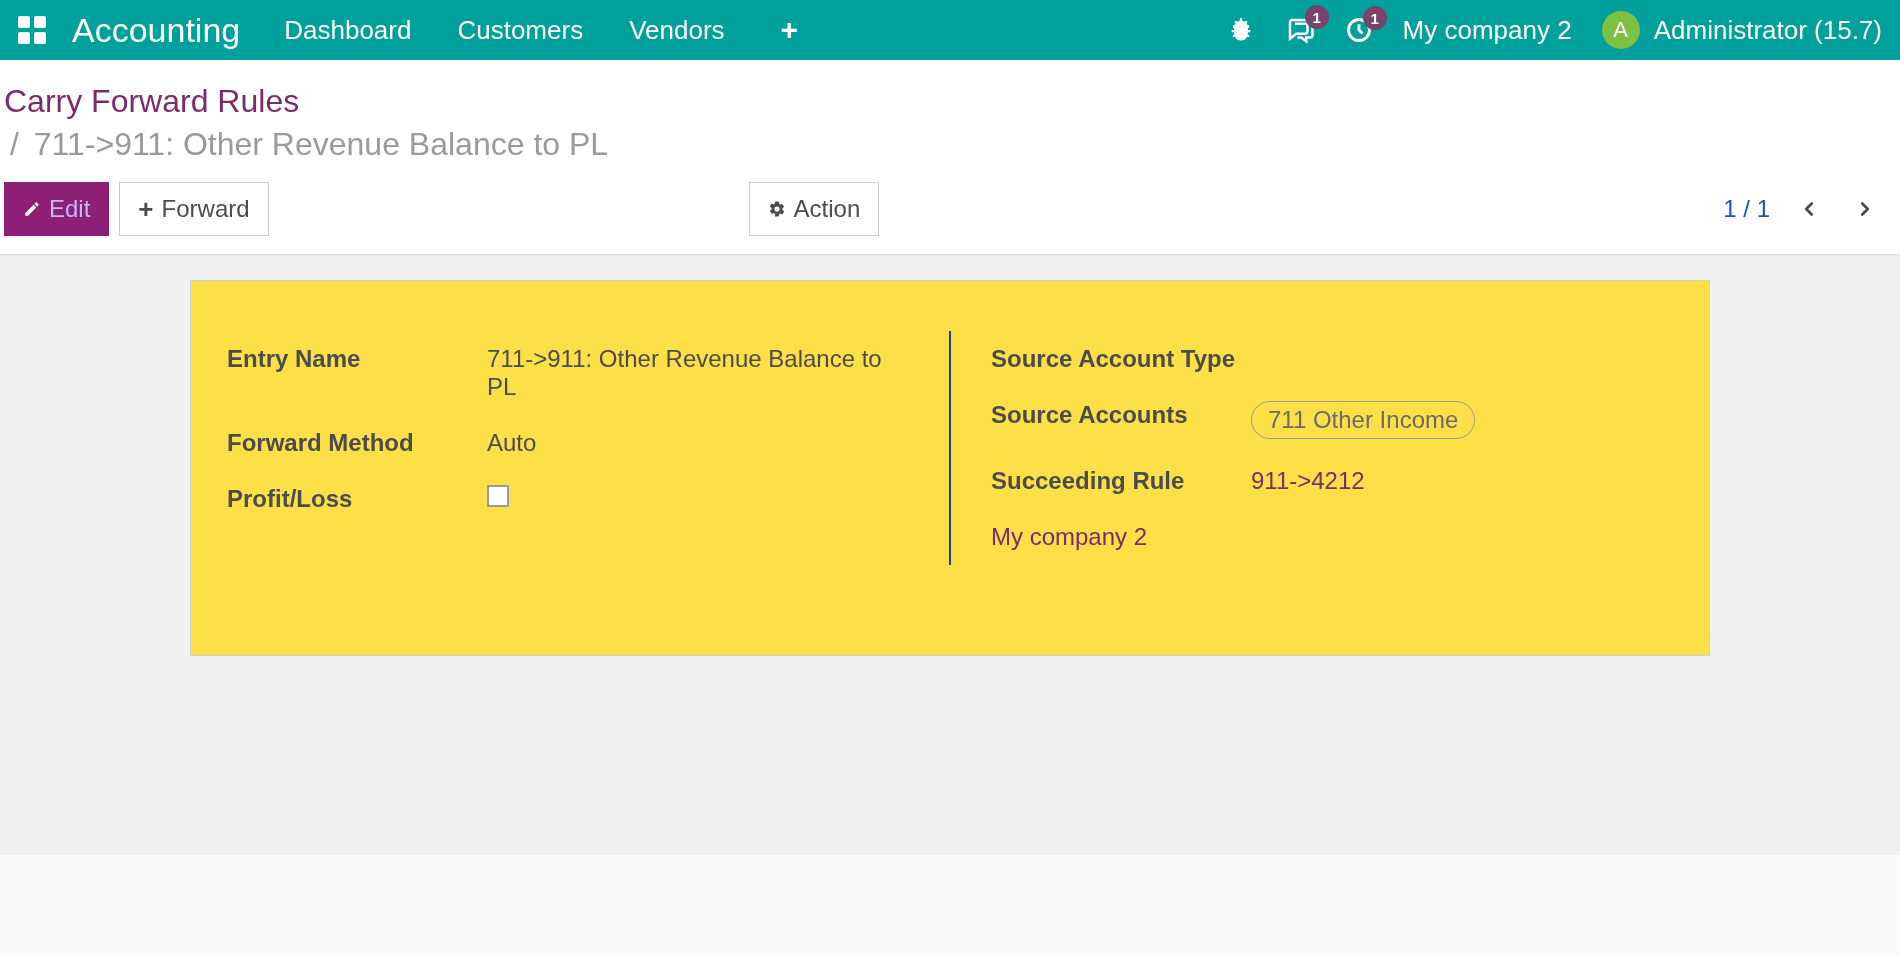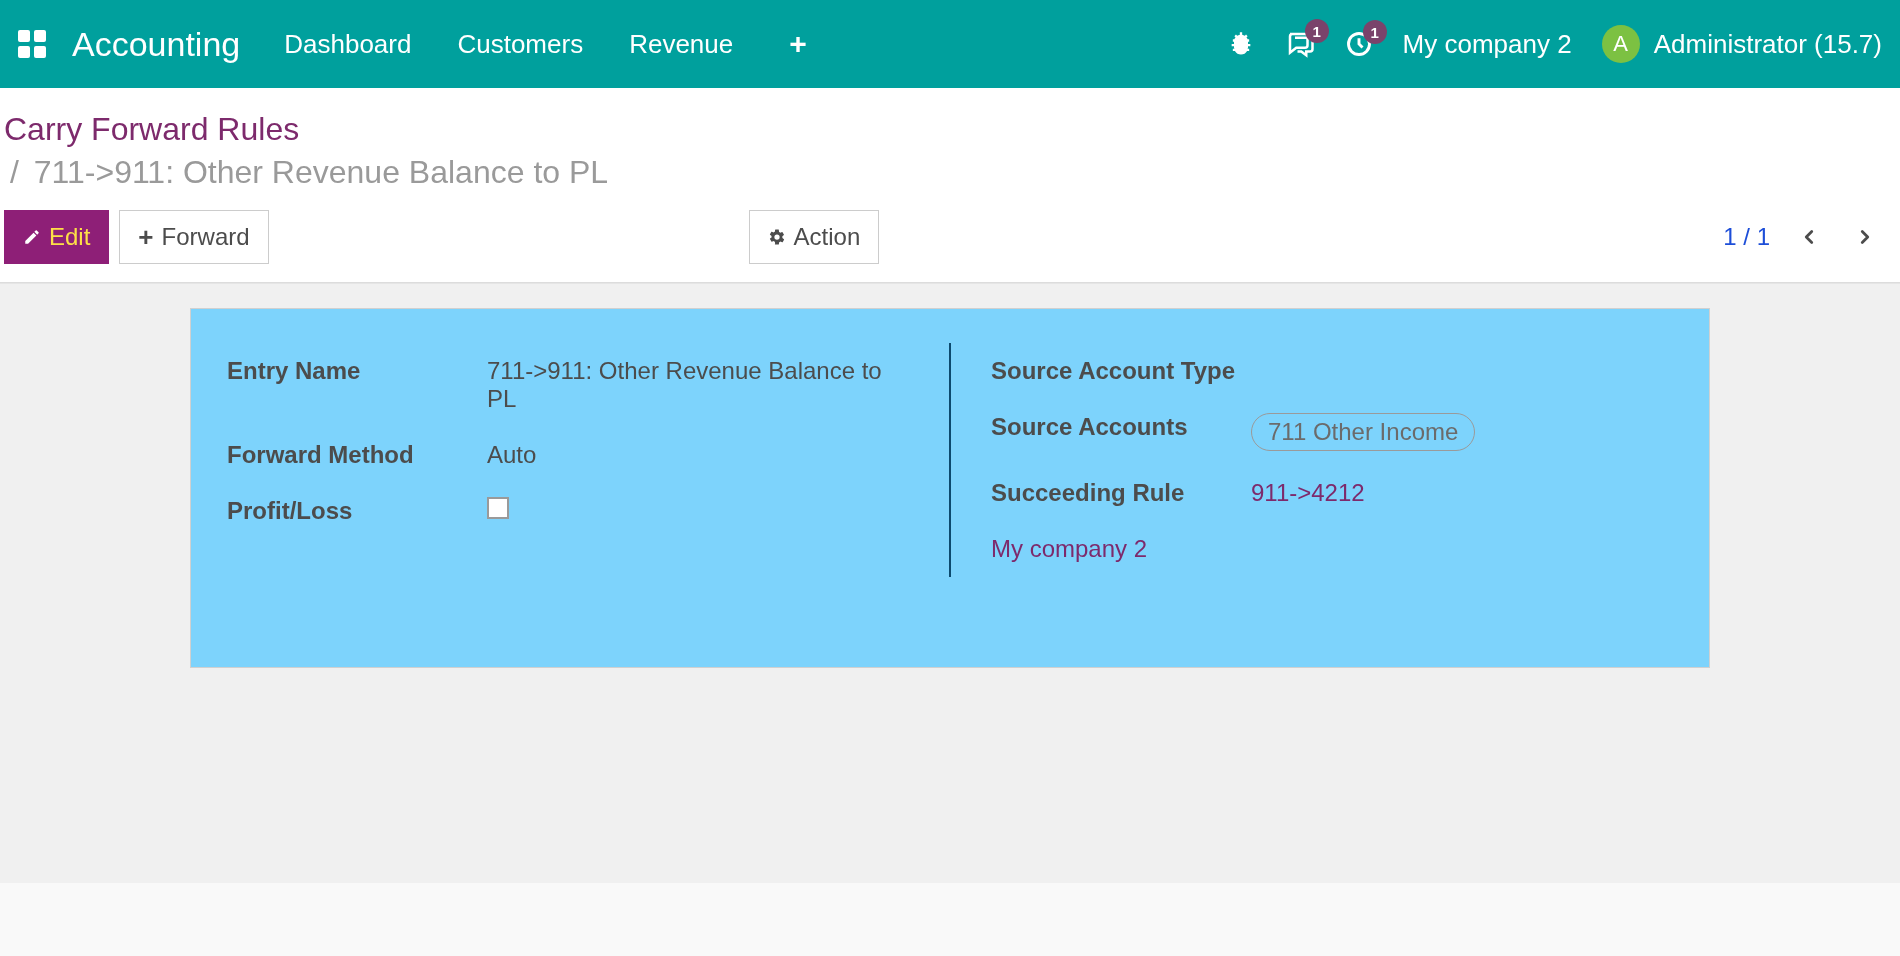--- a/index.html
+++ b/index.html
@@ -1,20 +1,20 @@
 <!DOCTYPE html>
 <html><head>
 <meta charset="utf-8">
 <style>
   * { box-sizing: border-box; margin: 0; padding: 0; }
   html, body { width: 100%; height: 100%; font-family: "Helvetica Neue", Helvetica, Arial, sans-serif; color: #4c4c4c; background: #f9f9f9; }
 
   
   .topnav {
-    height: 88px;
+    height: 60px;
     background: #00a09d;
     display: flex;
     align-items: center;
     padding: 0 18px;
     color: #ffffff;
     font-size: 26px;
   }
   .topnav .apps-icon { width: 28px; height: 28px; display: grid; grid-template-columns: 1fr 1fr; grid-template-rows: 1fr 1fr; gap: 4px; margin-right: 26px; cursor: pointer; }
   .topnav .apps-icon span { background: #ffffff; border-radius: 2px; }
   .topnav .brand { font-size: 34px; font-weight: 400; margin-right: 44px; cursor: pointer; }
@@ -36,33 +36,33 @@
   
   .control-panel { padding: 20px 18px 18px 4px; background: #ffffff; border-bottom: 1px solid #dcdcdc; }
   .breadcrumb { font-size: 32px; line-height: 1.35; margin-bottom: 16px; }
   .breadcrumb .root { color: #7d2a6c; cursor: pointer; }
   .breadcrumb .sep { color: #9a9a9a; margin: 0 6px; }
   .breadcrumb .leaf { color: #9a9a9a; }
 
   .cp-row { display: flex; align-items: center; }
   .btn { display: inline-flex; align-items: center; gap: 8px; font-size: 24px; padding: 12px 18px; border: 1px solid #cccccc; background: #ffffff; color: #4c4c4c; cursor: pointer; border-radius: 0; }
   .btn + .btn { margin-left: 10px; }
-  .btn-primary { background: #8e1f77; border-color: #8e1f77; color: #fde047; align-items: center; }
+  .btn-primary { background: #8e1f77; border-color: #8e1f77; color: #c4b5fd; align-items: center; }
   .btn svg { width: 18px; height: 18px; }
   .btn-plus { font-size: 26px; font-weight: 700; line-height: 1; }
 
   .action-wrap { margin-left: 480px; }
 
   .pager { margin-left: auto; display: flex; align-items: center; gap: 22px; font-size: 24px; color: #1d4ed8; }
   .pager .arrow { cursor: pointer; color: #4c4c4c; padding: 6px; }
   .pager .arrow svg { width: 22px; height: 22px; }
 
   
   .sheet-bg { padding: 24px 12px; background: #f0f0f0; border-top: 1px solid #e5e5e5; min-height: 600px; }
-  .sheet { background: #7dd3fc; border: 1px solid #d0d0d0; margin: 0 auto; max-width: 1520px; padding: 34px 36px 90px 36px; display: flex; gap: 0; }
+  .sheet { background: #fde047; border: 1px solid #d0d0d0; margin: 0 auto; max-width: 1520px; padding: 50px 36px 90px 36px; display: flex; gap: 0; }
   .col { flex: 1; }
   .col-left .inner { border-right: 1px solid #d9d9d9; padding-right: 40px; }
   .col-right .inner { padding-left: 40px; border-left: 2px solid #0c4a6e; margin-left: -1px; }
 
   .field-row { display: flex; align-items: flex-start; padding: 14px 0; font-size: 24px; }
   .field-label { width: 260px; min-width: 260px; font-weight: 700; color: #4c4c4c; }
   .field-value { color: #4c4c4c; }
   .field-value.link { color: #7d2a6c; cursor: pointer; }
   .checkbox { width: 22px; height: 22px; border: 2px solid #9a9a9a; display: inline-block; background: #fff; }
 
@@ -77,21 +77,21 @@
     <span></span>
       <span></span>
       <span></span>
       <span></span>
   </div>
   <div class="brand">Accounting</div>
 
   <div class="menu">
     <div class="menu-item">Dashboard</div>
     <div class="menu-item">Customers</div>
-    <div class="menu-item">Revenue</div>
+    <div class="menu-item">Vendors</div>
     <div class="plus">+</div>
   </div>
 
   <div class="right">
     <div class="icon-wrap">
       <svg viewBox="0 0 24 24" width="28" height="28" fill="#ffffff">
           <path d="M19 8h-1.3a6 6 0 0 0-1-1.7l1-1-1.4-1.4-1 1A6 6 0 0 0 13 4V2h-2v2a6 6 0 0 0-2.3.9l-1-1L6.3 5.3l1 1A6 6 0 0 0 6.3 8H5v2h1a6 6 0 0 0 0 .5V12H4v2h2v1a6 6 0 0 0 .3 1H5v2h1.8a6 6 0 0 0 10.4 0H19v-2h-1.3a6 6 0 0 0 .3-1v-1h2v-2h-2v-1.5a6 6 0 0 0 0-.5h1V8z"></path>
         </svg>
     </div>
     <div class="icon-wrap">

